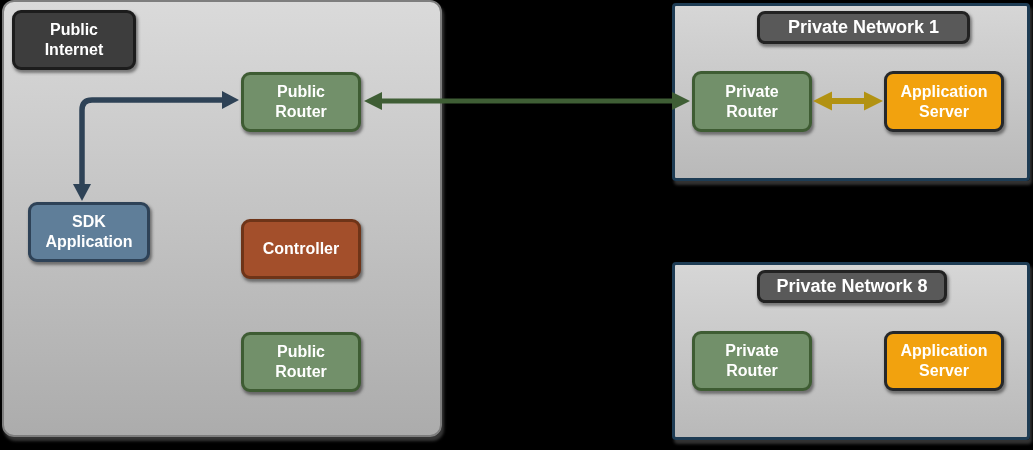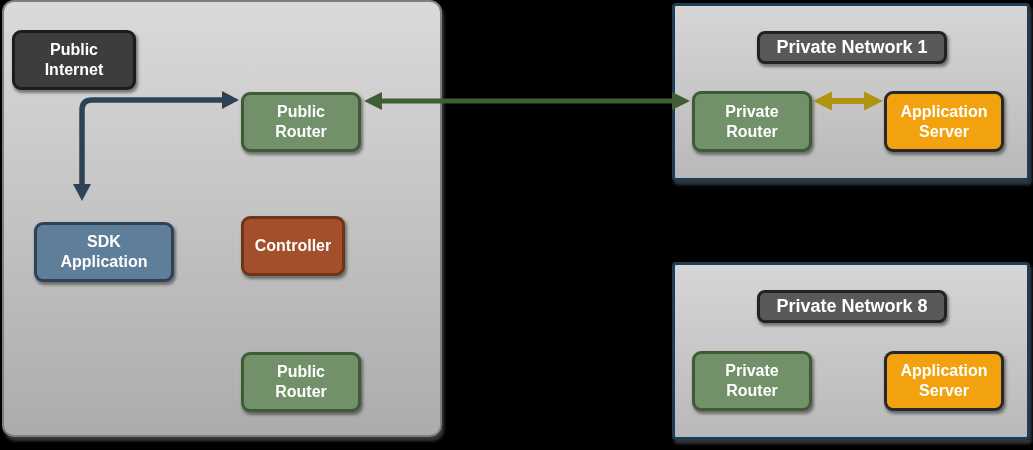--- a/index.html
+++ b/index.html
@@ -23,42 +23,41 @@
     box-shadow:2px 4px 3px rgba(55,55,55,0.9);
   }
   #private-network-1{left:672px;top:3px;}
   #private-network-2{left:672px;top:262px;}
   .node{
     position:absolute;box-sizing:border-box;
     display:flex;align-items:center;justify-content:center;
     text-align:center;color:#fff;font-weight:bold;font-size:16px;line-height:1.25;
     white-space:pre-line;border-radius:9px;border:3px solid;
     box-shadow:1.5px 2.5px 3px rgba(30,30,30,0.5);
-    margin-top:20px;
   }
   .dark-label{
     background:#3d3d3d;border-color:#1c1c1c;
   }
   .title-label{
     background:#595959;border-color:#222;
     font-size:18px;border-radius:8px;
   }
   .green-node{background:#72906a;border-color:#3e5c33;}
   .blue-node{background:#5f7e99;border-color:#2e4257;}
   .red-node{background:#a34f2b;border-color:#6e3418;}
   .orange-node{background:#f2a20e;border-color:#26282a;}
 
   
   #public-internet-label{left:12px;top:10px;width:124px;height:60px;}
   #public-router-top{left:241px;top:72px;width:120px;height:60px;}
-  #sdk-application{left:34px;top:202px;width:140px;height:60px;}
-  #controller{left:241px;top:196px;width:104px;height:60px;}
+  #sdk-application{left:28px;top:202px;width:122px;height:60px;}
+  #controller{left:241px;top:219px;width:120px;height:60px;}
   #public-router-bottom{left:241px;top:332px;width:120px;height:60px;}
 
-  #pn1-title{left:757px;top:11px;width:190px;height:33px;}
+  #pn1-title{left:757px;top:11px;width:213px;height:33px;}
   #private-router-1{left:692px;top:71px;width:120px;height:61px;}
   #application-server-1{left:884px;top:71px;width:120px;height:61px;}
 
   #pn2-title{left:757px;top:270px;width:190px;height:33px;}
   #private-router-2{left:692px;top:331px;width:120px;height:60px;}
   #application-server-2{left:884px;top:331px;width:120px;height:60px;}
 
   #arrow-layer{position:absolute;left:0;top:0;width:1033px;height:450px;pointer-events:none;}
 </style>
 </head>

